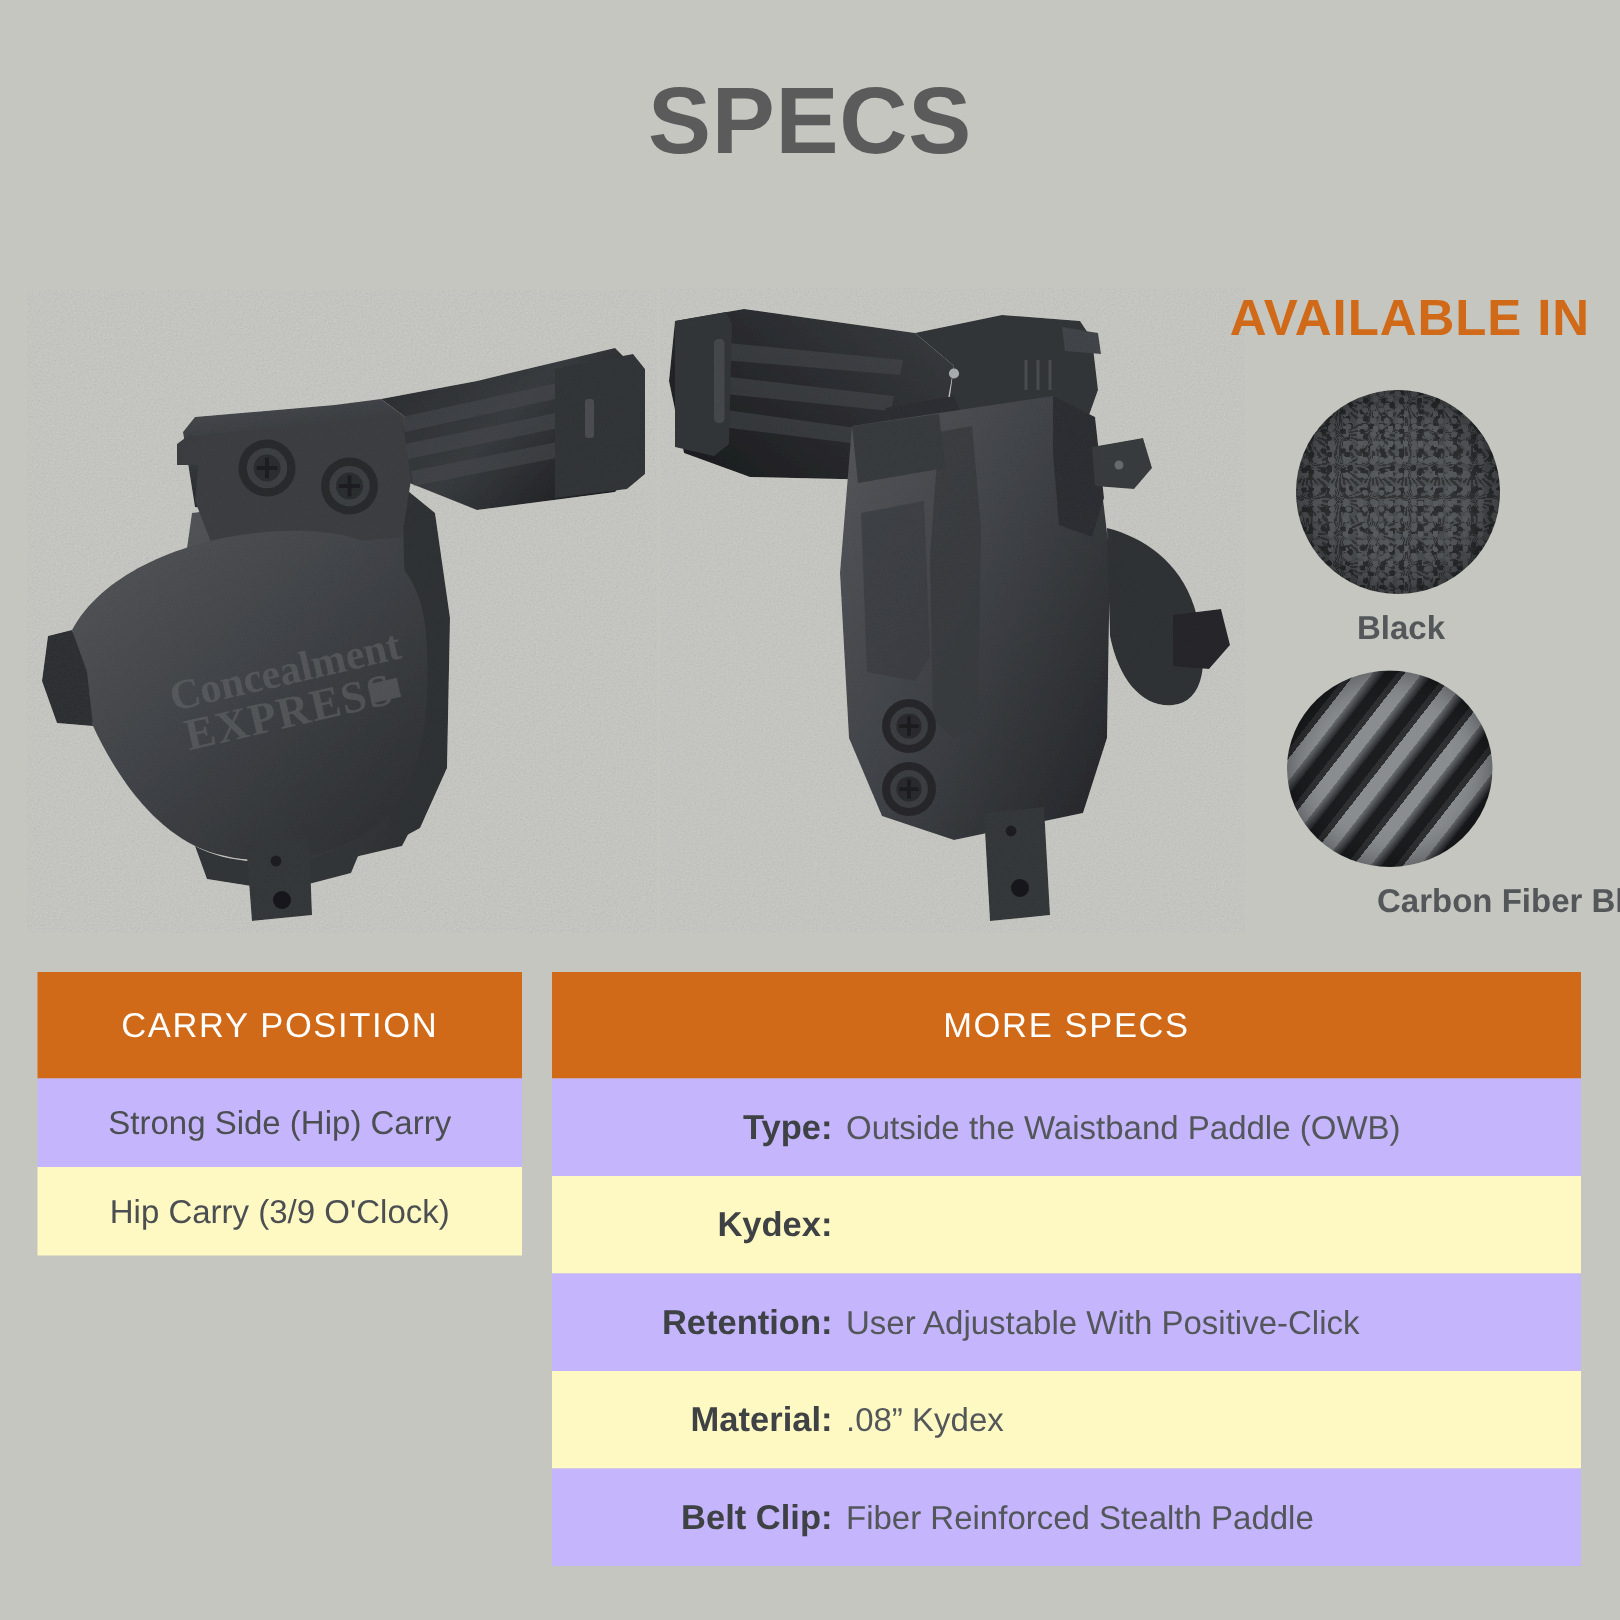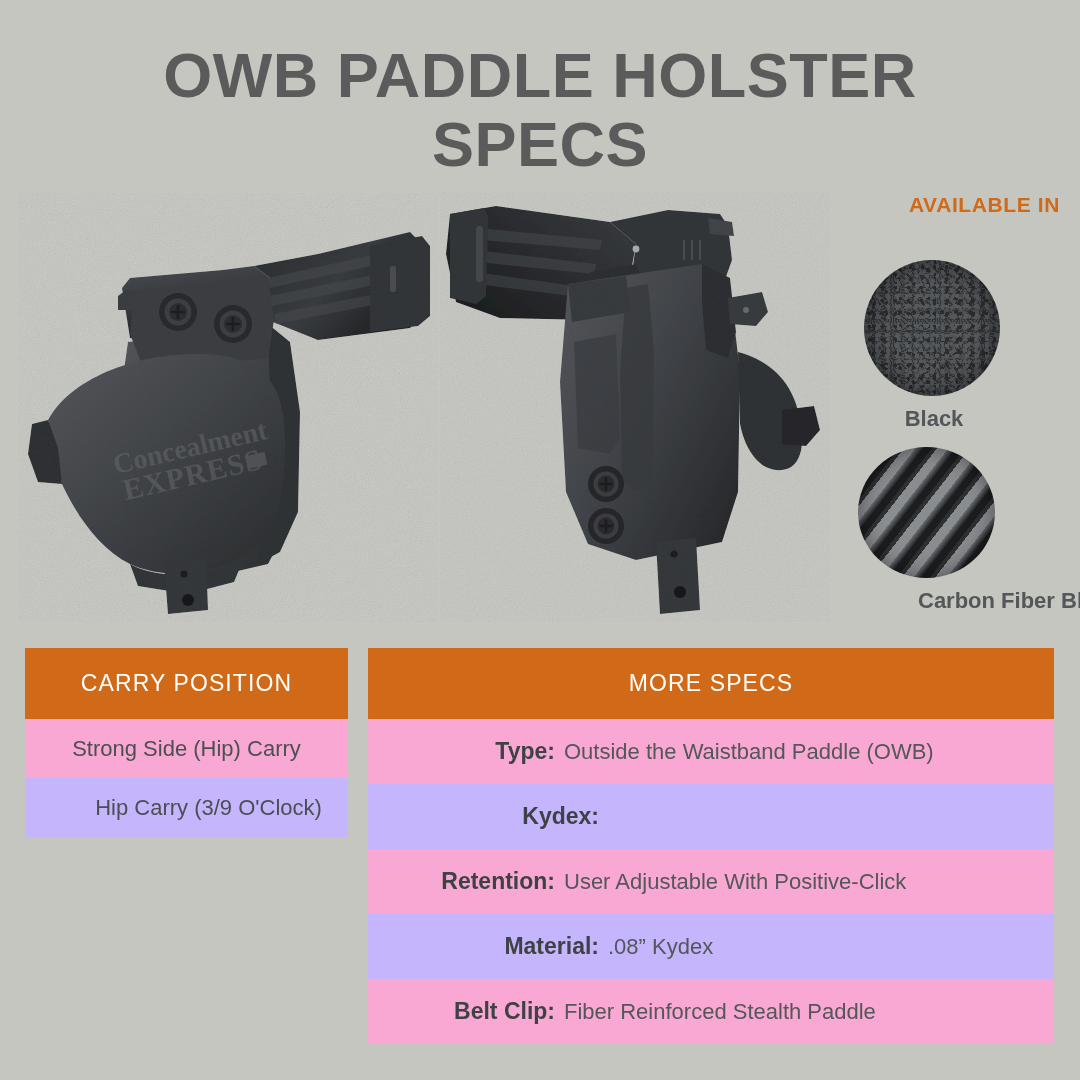--- a/index.html
+++ b/index.html
@@ -35,21 +35,21 @@
 
   
   #avail {
     position: absolute;
     left: 760px;
     top: 193px;
     width: 300px;
     text-align: right;
   }
   #avail-heading {
-    font-size: 21px;
+    font-size: 34px;
     font-weight: 700;
     letter-spacing: 0.6px;
     color: #d06a18;
     text-transform: uppercase;
   }
   .swatch-block { position: absolute; }
   .swatch-caption {
     font-size: 22px;
     font-weight: 700;
     color: #54575a;
@@ -113,22 +113,22 @@
     display: flex;
     align-items: center;
     justify-content: center;
   }
   .row {
     display: flex;
     align-items: center;
     font-size: 22px;
     color: #4c4f52;
   }
-  .row.odd  { background: #f9a8d4; }
-  .row.even { background: #c4b5fd; padding-left: 44px; }
+  .row.odd  { background: #c4b5fd; }
+  .row.even { background: #fef9c3; }
 
   
   #tbl-carry { left: 25px; top: 648px; width: 323px; }
   #tbl-carry .tbl-head { height: 71px; }
   #tbl-carry .row { height: 59px; justify-content: center; }
   #tbl-carry .row span { display:block; }
 
   
   #tbl-specs { left: 368px; top: 648px; width: 686px; border-radius: 11px; }
   #tbl-specs .tbl-head { height: 71px; }
@@ -147,21 +147,20 @@
     color: #53575a;
   }
 
   
   .holster { position: absolute; }
 </style>
 </head>
 <body>
 
 <div id="title">
-  <span class="ln ln1">OWB PADDLE HOLSTER</span>
   <span class="ln ln2">SPECS</span>
 </div>
 
 <svg class="holster" style="left:18px; top:192px;" width="420" height="430" viewBox="0 0 420 430">
   <defs>
     <linearGradient id="kyd1" x1="0" y1="0" x2="1" y2="1">
       <stop offset="0%" stop-color="#56595c"></stop>
       <stop offset="45%" stop-color="#43464a"></stop>
       <stop offset="100%" stop-color="#2c2e31"></stop>
     </linearGradient>

